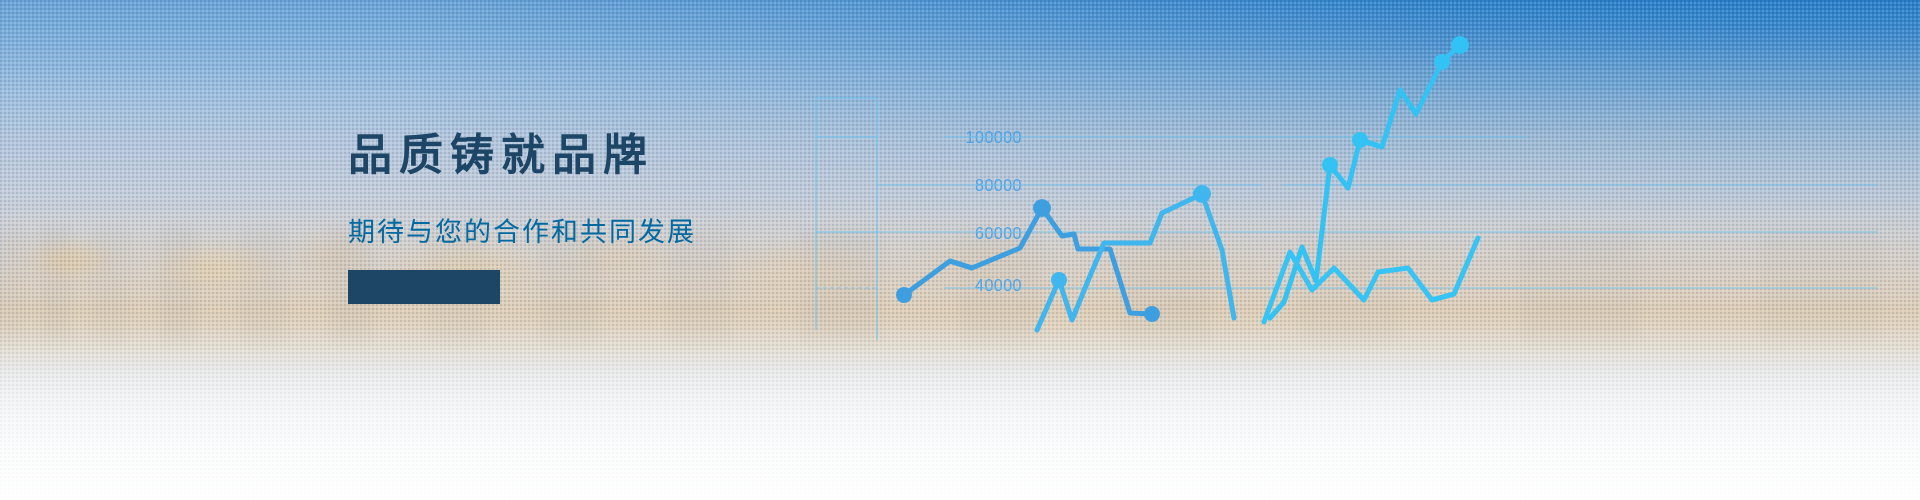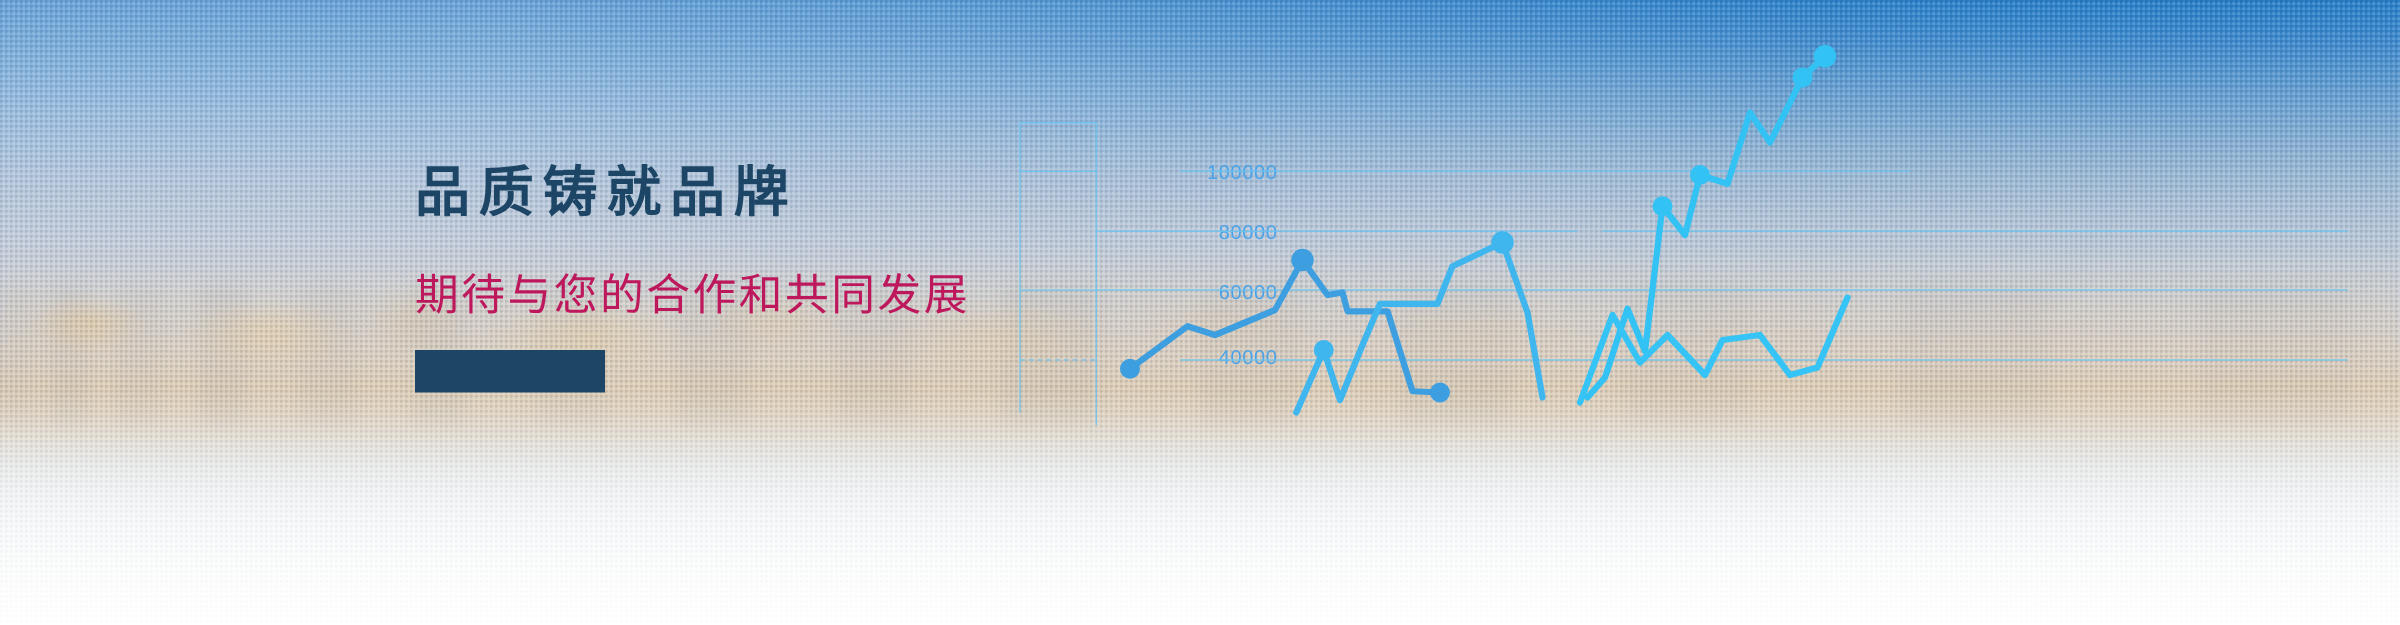--- a/index.html
+++ b/index.html
@@ -127,40 +127,40 @@
   
   .bg-bottomfade{
     position:absolute; left:0; right:0; bottom:0; height:190px;
     background:linear-gradient(to bottom, rgba(255,255,255,0) 0%, rgba(255,255,255,.55) 45%, rgba(255,255,255,.92) 100%);
     pointer-events:none;
   }
 
   
   .copy{
     position:absolute;
-    left:332px;
+    left:348px;
     top:128px;
     width:520px;
   }
   .headline{
     margin:0;
     font-size:44px;
     line-height:1.22;
     font-weight:700;
     letter-spacing:7px;
     color:#1d4666;
     white-space:nowrap;
   }
   .subhead{
     margin:34px 0 12px 0;
-    font-size:35px;
+    font-size:27px;
     line-height:1.2;
     font-weight:400;
     letter-spacing:2px;
-    color:#be185d;
+    color:#0369a1;
     white-space:nowrap;
   }
   .subhead-en{
     margin:7px 0 0 0;
     font-size:13px;
     line-height:1.2;
     font-weight:400;
     letter-spacing:.2px;
     color:#7f8a96;
     white-space:nowrap;

